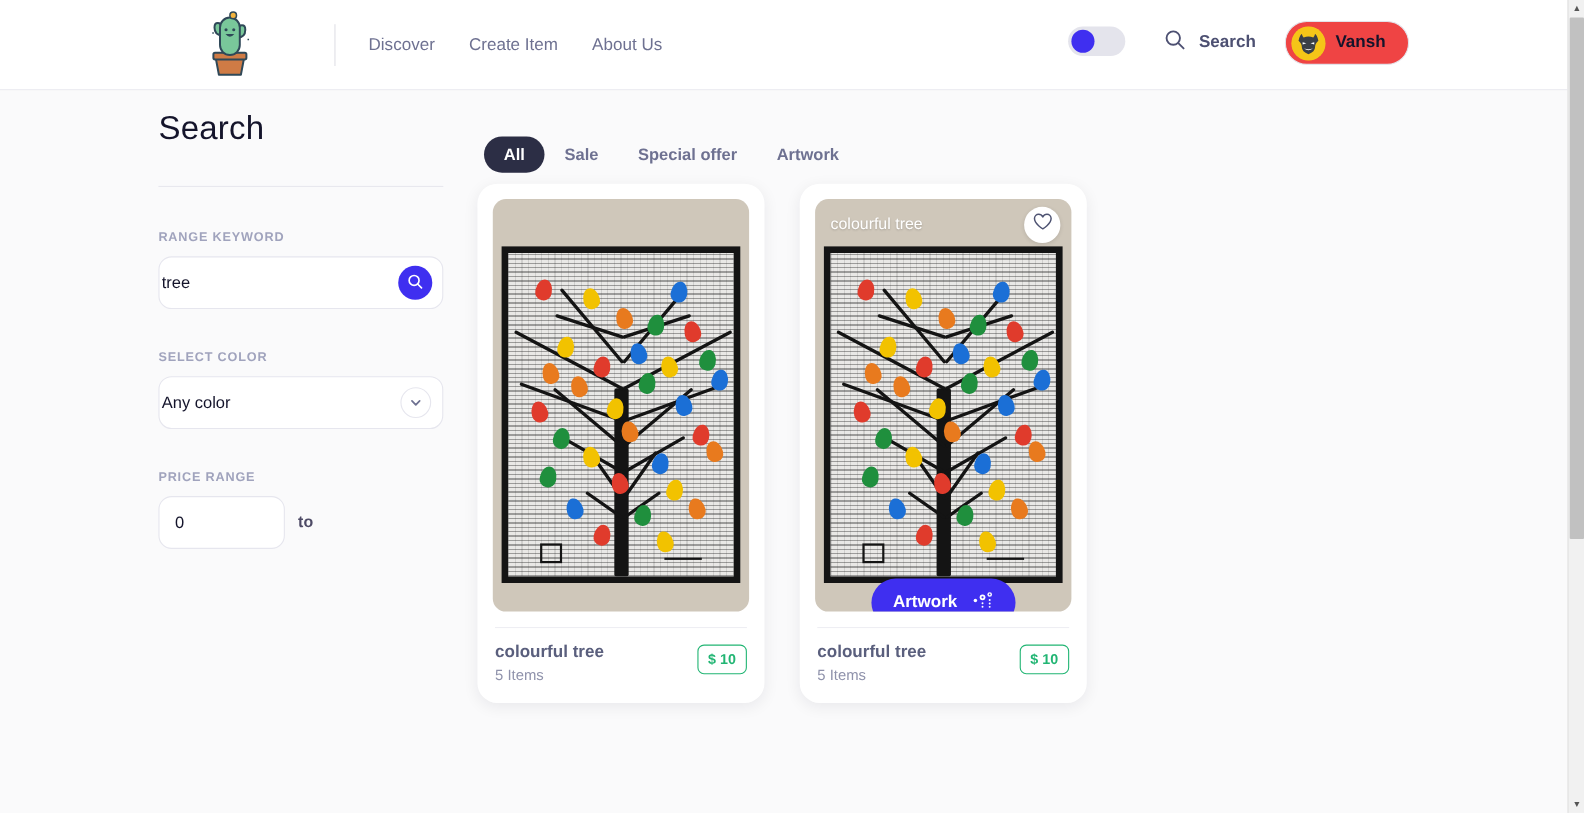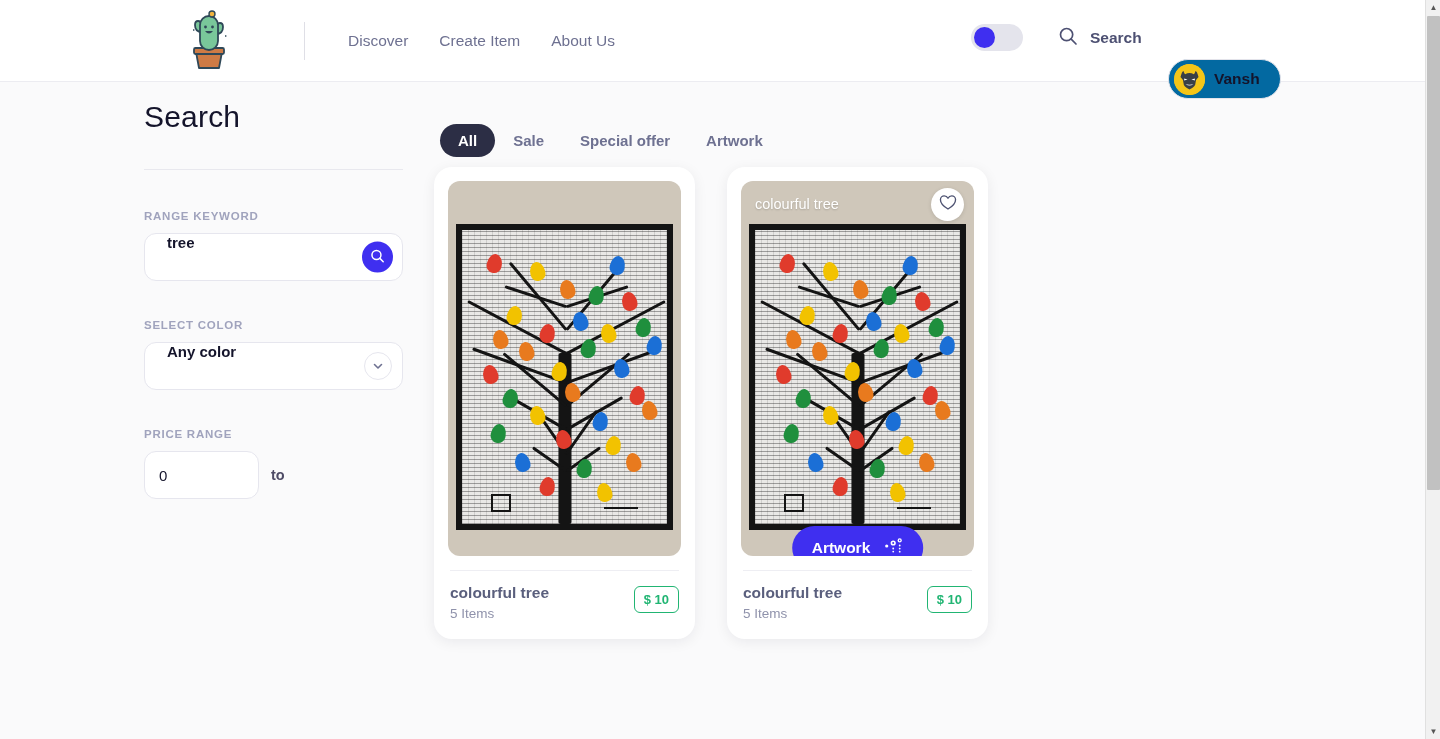--- a/index.html
+++ b/index.html
@@ -27,21 +27,21 @@
   .logo-wrap {
     position: absolute; left: 183px; top: 5px;
     width: 52px; height: 68px;
     display: flex; align-items: center; justify-content: center;
   }
   .nav-divider {
     position: absolute; left: 304px; top: 22px;
     width: 1px; height: 38px; background: #dfdfe6;
   }
   .nav {
-    position: absolute; left: 348px; top: 0; height: 82px;
+    position: absolute; left: 335px; top: 0; height: 82px;
     display: flex; align-items: center; gap: 0px;
   }
   .nav a {
     color: #6e7191; font-size: 15.5px; text-decoration: none;
     padding: 0 31px 0 0; white-space: nowrap;
   }
   .nav a:first-child { padding-left: 0; }
 
   .toggle {
     position: absolute; left: 971px; top: 24px;
@@ -60,22 +60,22 @@
     cursor: pointer;
   }
   .search-link .label {
     font-size: 15.5px; font-weight: bold; color: #4d5072;
   }
 
   .user-pill {
     position: absolute; left: 1168px; top: 19px;
     width: 113px; height: 40px;
     border: 1px solid #e3e3ea; border-radius: 22px;
-    background: #0369a1;
-    display: flex; align-items: center; padding-left: 5px; gap: 9px; margin-top: 40px;
+    background: #ef4444;
+    display: flex; align-items: center; padding-left: 5px; gap: 9px;
   }
   .avatar {
     width: 31px; height: 31px; border-radius: 50%;
     background: #f5c518; position: relative; overflow: hidden;
     flex: 0 0 auto;
   }
   .user-pill .uname { font-size: 15.5px; font-weight: bold; color: #14142b; }
 
   
   .sidebar { position: absolute; left: 144px; top: 100px; width: 259px; }
@@ -84,22 +84,22 @@
     letter-spacing: .2px; margin-bottom: 35px;
   }
   .hr { height: 1px; background: #e8e8ee; margin-bottom: 40px; }
   .flabel {
     font-size: 11.5px; font-weight: bold; color: #a0a3bd;
     letter-spacing: .75px; margin-bottom: 11px;
   }
   .field {
     position: relative;
     height: 48px; border: 1px solid #e6e6ee; border-radius: 12px;
-    background: #fff; display: flex; 
-    padding: 0 22px; font-size: 15px; color: #14142b; font-weight: bold;
+    background: #fff; display: flex; align-items: center;
+    padding: 0 2px; font-size: 15px; color: #14142b;
   }
   .kw-btn {
     position: absolute; right: 9px; top: 50%; transform: translateY(-50%);
     width: 31px; height: 31px; border-radius: 50%;
     background: #3f2ff0; border: none; cursor: pointer;
     display: flex; align-items: center; justify-content: center;
   }
   .gap { height: 38px; }
   .chev {
     position: absolute; right: 10px; top: 50%; transform: translateY(-50%);

